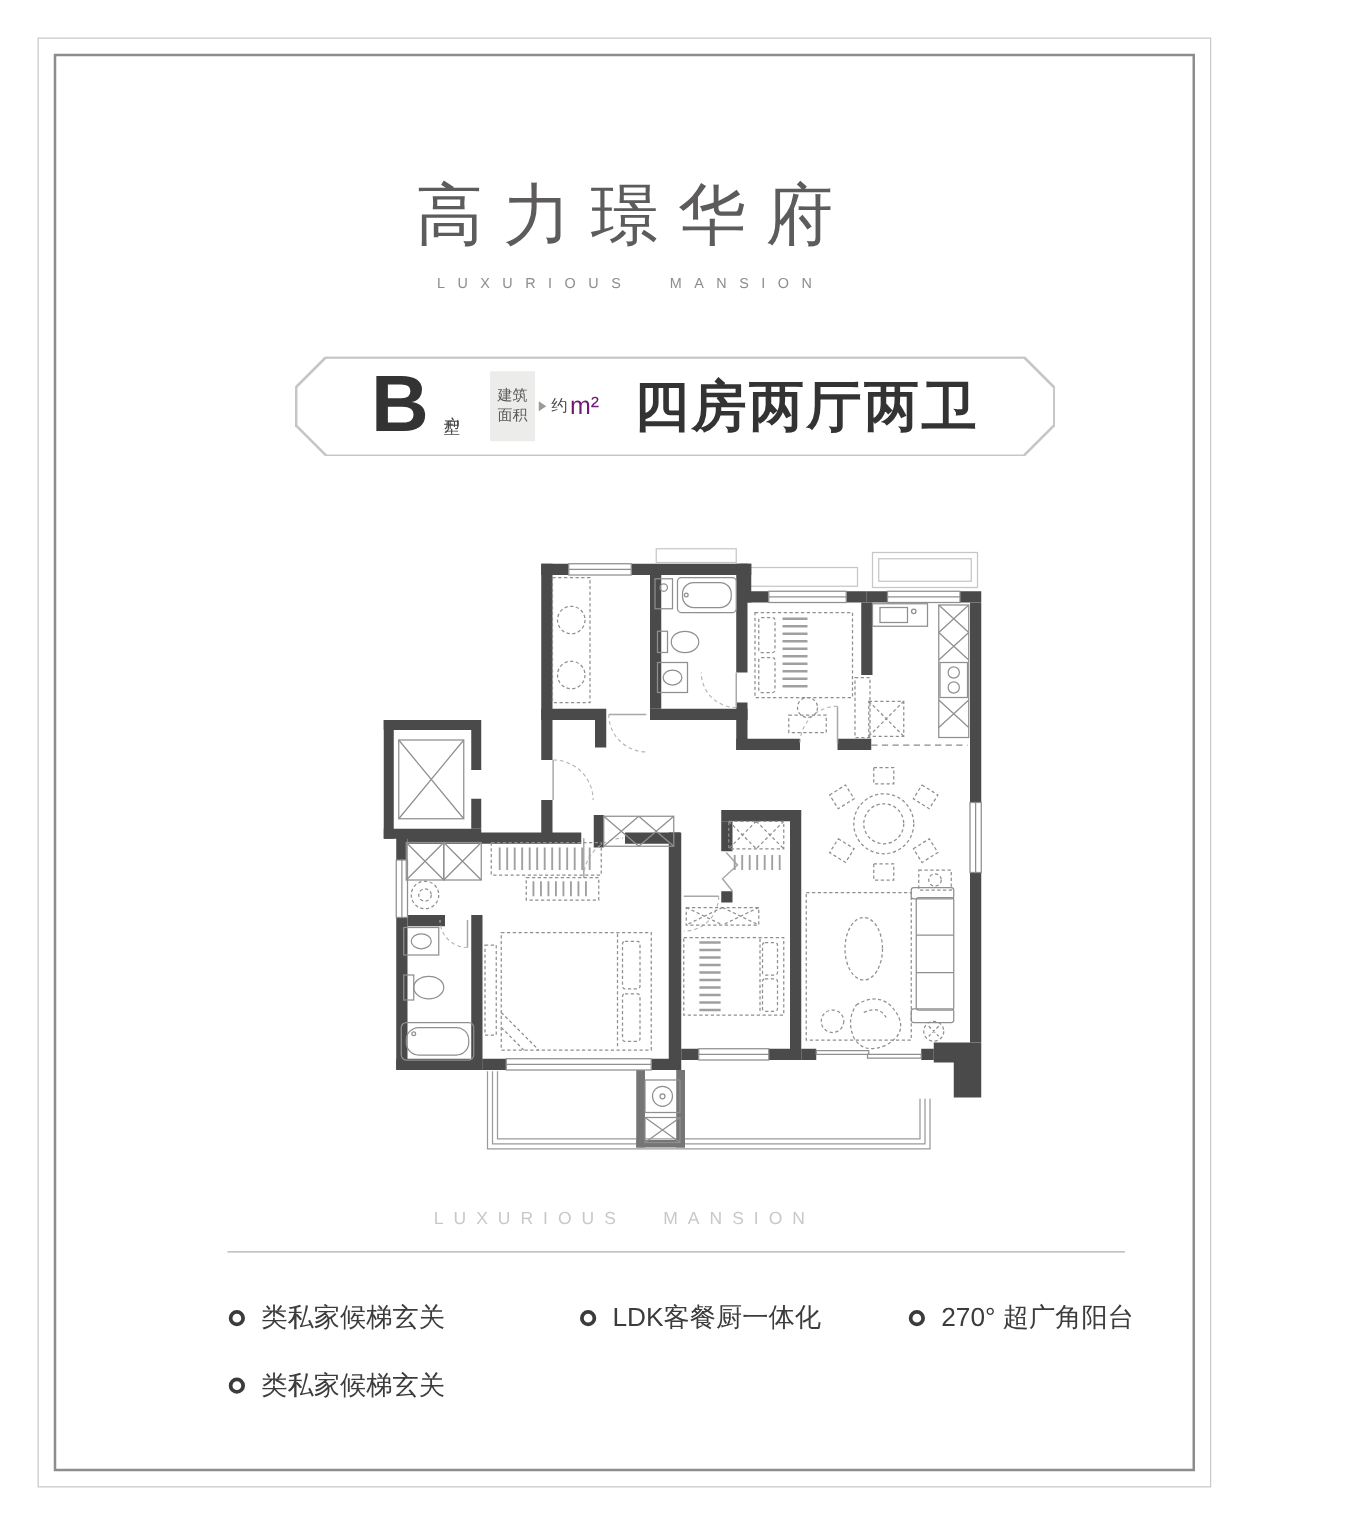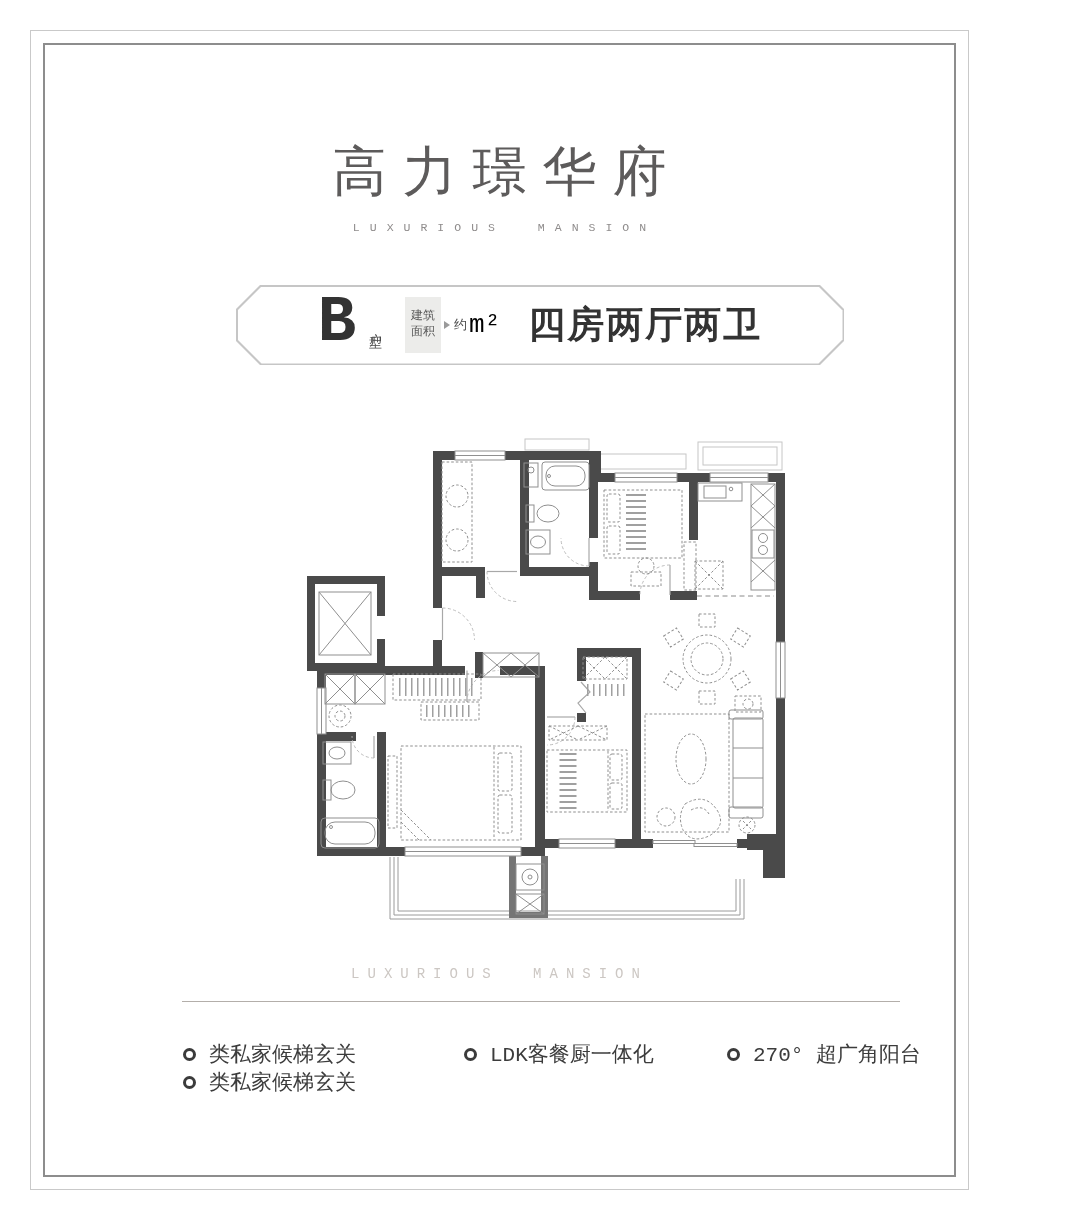--- a/index.html
+++ b/index.html
@@ -1,47 +1,47 @@
 <!DOCTYPE html>
 <html><head>
 <meta charset="utf-8">
 <style>
   html,body{margin:0;padding:0;background:#ffffff;}
   .page{position:relative;width:999px;height:1222px;background:#ffffff;overflow:hidden;
-        font-family:Liberation Mono, monospace;color:#3a3a3a;}
+        font-family:Liberation Sans, sans-serif;color:#3a3a3a;}
   .border-outer{position:absolute;left:30px;top:30px;right:30px;bottom:32px;border:1px solid #c9c9c9;}
   .border-inner{position:absolute;left:43px;top:43px;right:43px;bottom:45px;border:2px solid #8d8d8d;}
 
   .brand{position:absolute;left:0;right:0;top:136px;text-align:center;}
   .brand-title{font-size:54px;font-weight:400;color:#5d5b5b;letter-spacing:16px;text-indent:16px;}
   .brand-sub{margin-top:12px;font-size:11.5px;font-weight:400;color:#8f8c8c;letter-spacing:10px;word-spacing:16px;text-indent:10px;}
 
   .badge{position:absolute;left:236px;top:285px;width:608px;height:80px;}
   .badge-border,.badge-fill{position:absolute;clip-path:polygon(24px 0,calc(100% - 24px) 0,100% 24px,100% calc(100% - 24px),calc(100% - 24px) 100%,24px 100%,0 calc(100% - 24px),0 24px);}
   .badge-border{inset:0;background:#c6c6c6;}
   .badge-fill{inset:1.5px;background:#ffffff;}
   .badge-row{position:absolute;inset:0;display:flex;align-items:center;justify-content:center;}
   .unit-letter{font-size:64px;font-weight:700;color:#333;line-height:1;margin-top:-4px;}
   .unit-label{writing-mode:vertical-lr;text-orientation:upright;font-size:13px;color:#4a4a4a;letter-spacing:2px;margin-left:12px;line-height:1;}
   .unit-name{font-size:42px;font-weight:600;color:#333;letter-spacing:3px;margin-left:16px;}
   .area-box{margin-left:24px;background:#ececea;color:#5a5a5a;font-size:12px;line-height:1.3;padding:12px 6px;text-align:center;}
   .arrow{width:0;height:0;border-left:6px solid #9a9a9a;border-top:4px solid transparent;border-bottom:4px solid transparent;margin:0 4px 0 3px;}
   .approx{font-size:13px;color:#4a4a4a;}
   .area-value{font-size:56px;font-weight:600;color:#333;line-height:1;margin-left:8px;letter-spacing:1px;}
-  .area-unit{font-size:26px;font-weight:500;color:#000000;margin-left:2px;}
-  .layout-text{font-size:37px;font-weight:600;color:#333;letter-spacing:2px;margin-left:28px;}
+  .area-unit{font-size:20px;font-weight:500;color:#701a75;margin-left:2px;}
+  .layout-text{font-size:44px;font-weight:600;color:#333;letter-spacing:2px;margin-left:28px;}
 
   .plan{position:absolute;left:295px;top:426px;width:500px;height:508px;}
 
   .divider-caption{position:absolute;left:0;right:0;top:966px;text-align:center;font-size:14px;
                    color:#ccc7c3;letter-spacing:8px;word-spacing:18px;}
   .divider-line{position:absolute;left:182px;top:1001px;width:718px;height:1px;background:#b3aeaa;}
 
   .features{position:absolute;left:183px;top:1040px;width:724px;display:grid;
-            grid-template-columns:281px 263px 180px;}
+            grid-template-columns:281px 263px 180px;row-gap:26px;}
   .feature{display:flex;align-items:center;gap:13px;font-size:21px;font-weight:500;color:#3c3c3c;white-space:nowrap;}
   .dot{flex:0 0 auto;width:7px;height:7px;border:3px solid #3b3b3b;border-radius:50%;}
 
   
   .w{fill:#4a4a4a;}
   .wg{fill:#757575;}
   .win{fill:#ffffff;stroke:#8f8f8f;stroke-width:1;}
   .winl{stroke:#8f8f8f;stroke-width:1;}
   .f{fill:none;stroke:#8f8f8f;stroke-width:1;stroke-dasharray:2.6 2;}
   .fs{fill:none;stroke:#8f8f8f;stroke-width:1;}

